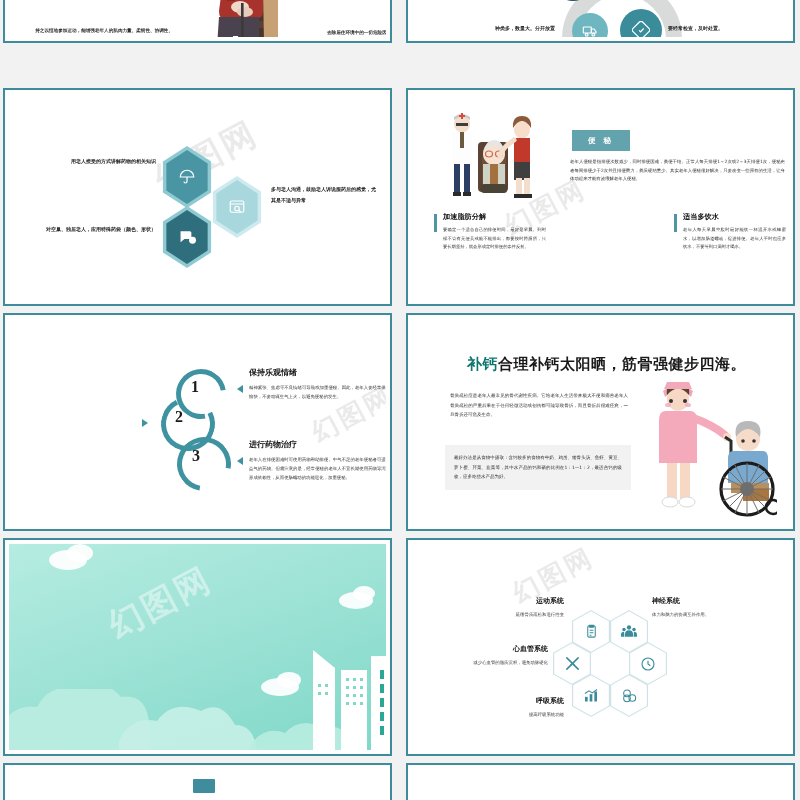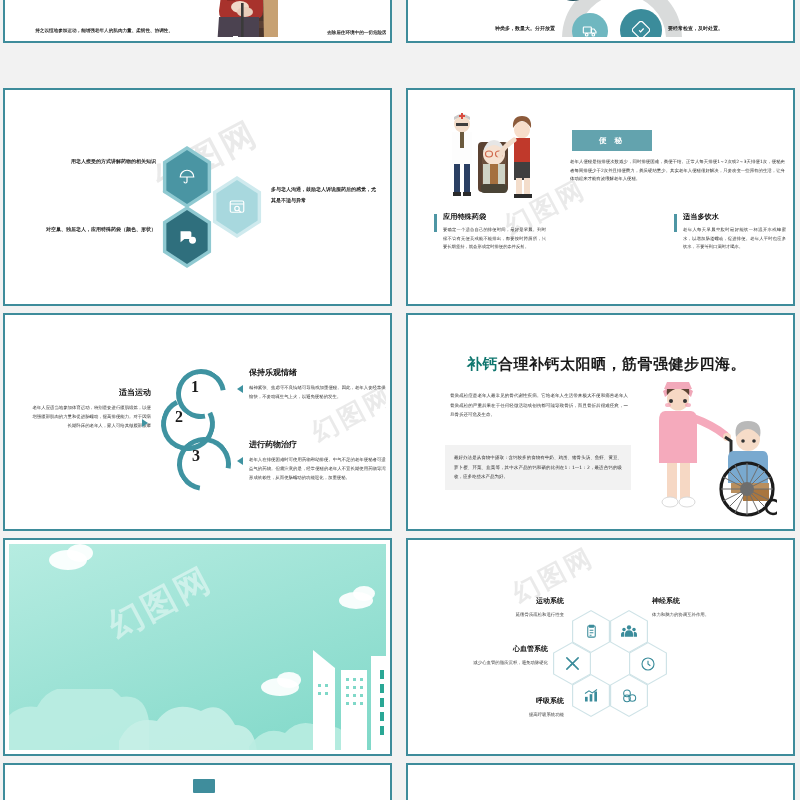--- a/index.html
+++ b/index.html
@@ -273,44 +273,40 @@
           <path d="M72 26 h16 v24 h-16z" fill="#c0392b"></path>
           <path d="M72 50 h16 v18 h-16z" fill="#3f3f3f"></path>
           <rect x="74" y="66" width="6" height="18" fill="#f3ddcb"></rect>
           <rect x="82" y="66" width="6" height="18" fill="#f3ddcb"></rect>
           <rect x="72" y="82" width="9" height="4" fill="#2b2b2b"></rect>
           <rect x="81" y="82" width="9" height="4" fill="#2b2b2b"></rect>
           <path d="M72 28 q-12 8 -14 16" stroke="#f3ddcb" stroke-width="5" fill="none" stroke-linecap="round"></path>
         </svg>
       </div>
 
-      <div class="s2-badge" style="left:160px;top:36px;width:80px;height:21px;">便 秘</div>
+      <div class="s2-badge" style="left:160px;top:36px;width:58px;height:21px;">便 秘</div>
       <div class="s2-para cn" style="left:158px;top:64px;width:215px;">老年人便秘是指排便次数减少，同时排便困难，粪便干结。正常人每天排便1～2次或2～3天排便1次，便秘患者每周排便少于2次并且排便费力，粪质硬结量少。其实老年人便秘很好解决，只要改变一些原有的生活，让身体动起来才能有效缓解老年人便秘。</div>
 
       <div class="s2-col cn" style="left:22px;top:118px;">
         <span class="bar"></span>
-        <h4>应用特殊药袋</h4>
+        <h4>加速脂肪分解</h4>
         <p>要确定一个适合自己的排便时间，最好是早晨。到时候不管有无便意或能不能排出，都要按时蹲厕所，只要长期坚持，就会形成定时排便的条件反射。</p>
       </div>
       <div class="s2-col cn" style="left:262px;top:118px;">
         <span class="bar"></span>
         <h4>适当多饮水</h4>
         <p>老年人每天早晨空腹时最好能饮一杯温开水或蜂蜜水，以增加肠道蠕动，促进排便。老年人平时也应多饮水，不要等到口渴时才喝水。</p>
       </div>
     </div>
   </div>
 
   <div class="slide c0 r1">
     <div class="slide-inner">
       <div class="wm wm2" style="left:300px;top:78px;">幻图网</div>
 
-      <div class="s3-l cn" style="left:20px;top:68px;">
-        <h4>适当运动</h4>
-        <p>老年人应适当地参加体育运动，特别是要进行腹肌锻炼，以便增强腹部肌肉的力量和促进肠蠕动，提高排便能力。对于因病长期卧床的老年人，家人可给其做腹部按摩</p>
-      </div>
       <div class="tri-r" style="left:133px;top:100px;"></div>
 
       <div class="loop" style="left:167px;top:50px;width:40px;height:40px;border-color:#3f93a1;border-right-color:transparent;transform:rotate(35deg);"></div>
       <div class="loop" style="left:152px;top:78px;width:44px;height:44px;border-color:#3f93a1;border-top-color:transparent;transform:rotate(18deg);"></div>
       <div class="loop" style="left:168px;top:118px;width:44px;height:44px;border-color:#3f93a1;border-right-color:transparent;transform:rotate(55deg);"></div>
       <div class="loopnum" style="left:182px;top:59px;">1</div>
       <div class="loopnum" style="left:166px;top:89px;">2</div>
       <div class="loopnum" style="left:183px;top:128px;">3</div>
 
       <div class="tri-l" style="left:228px;top:66px;"></div>

